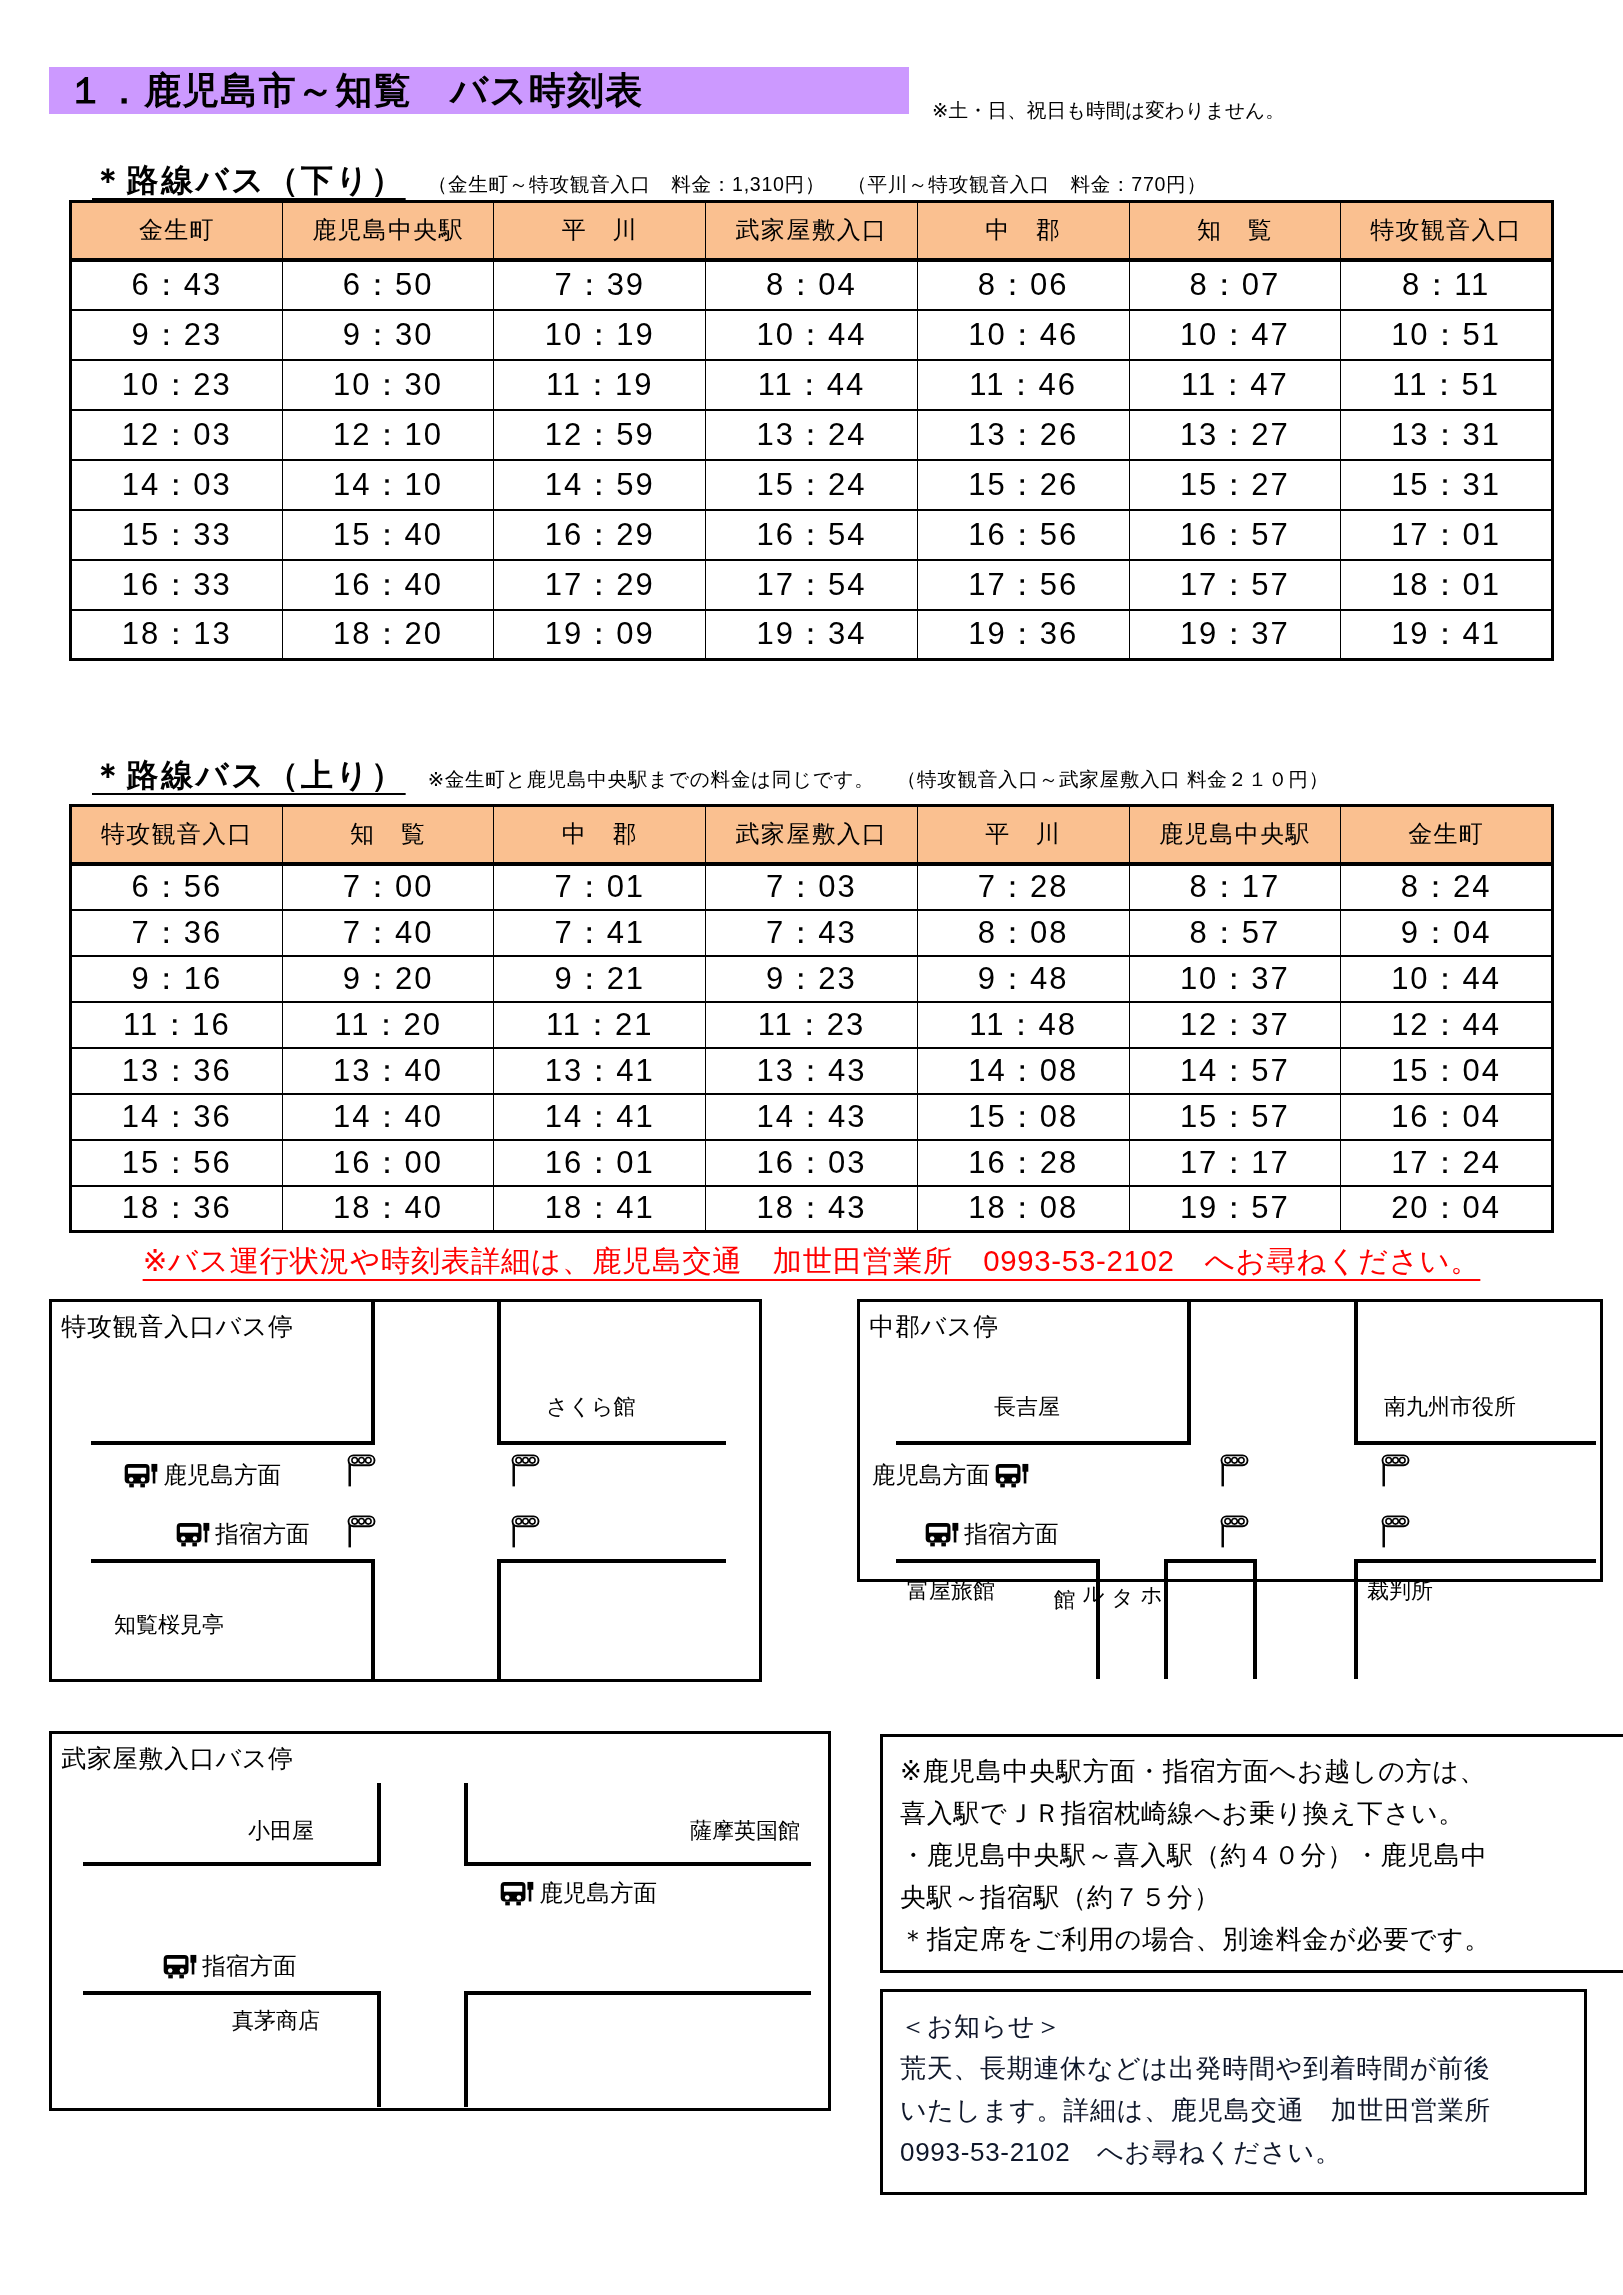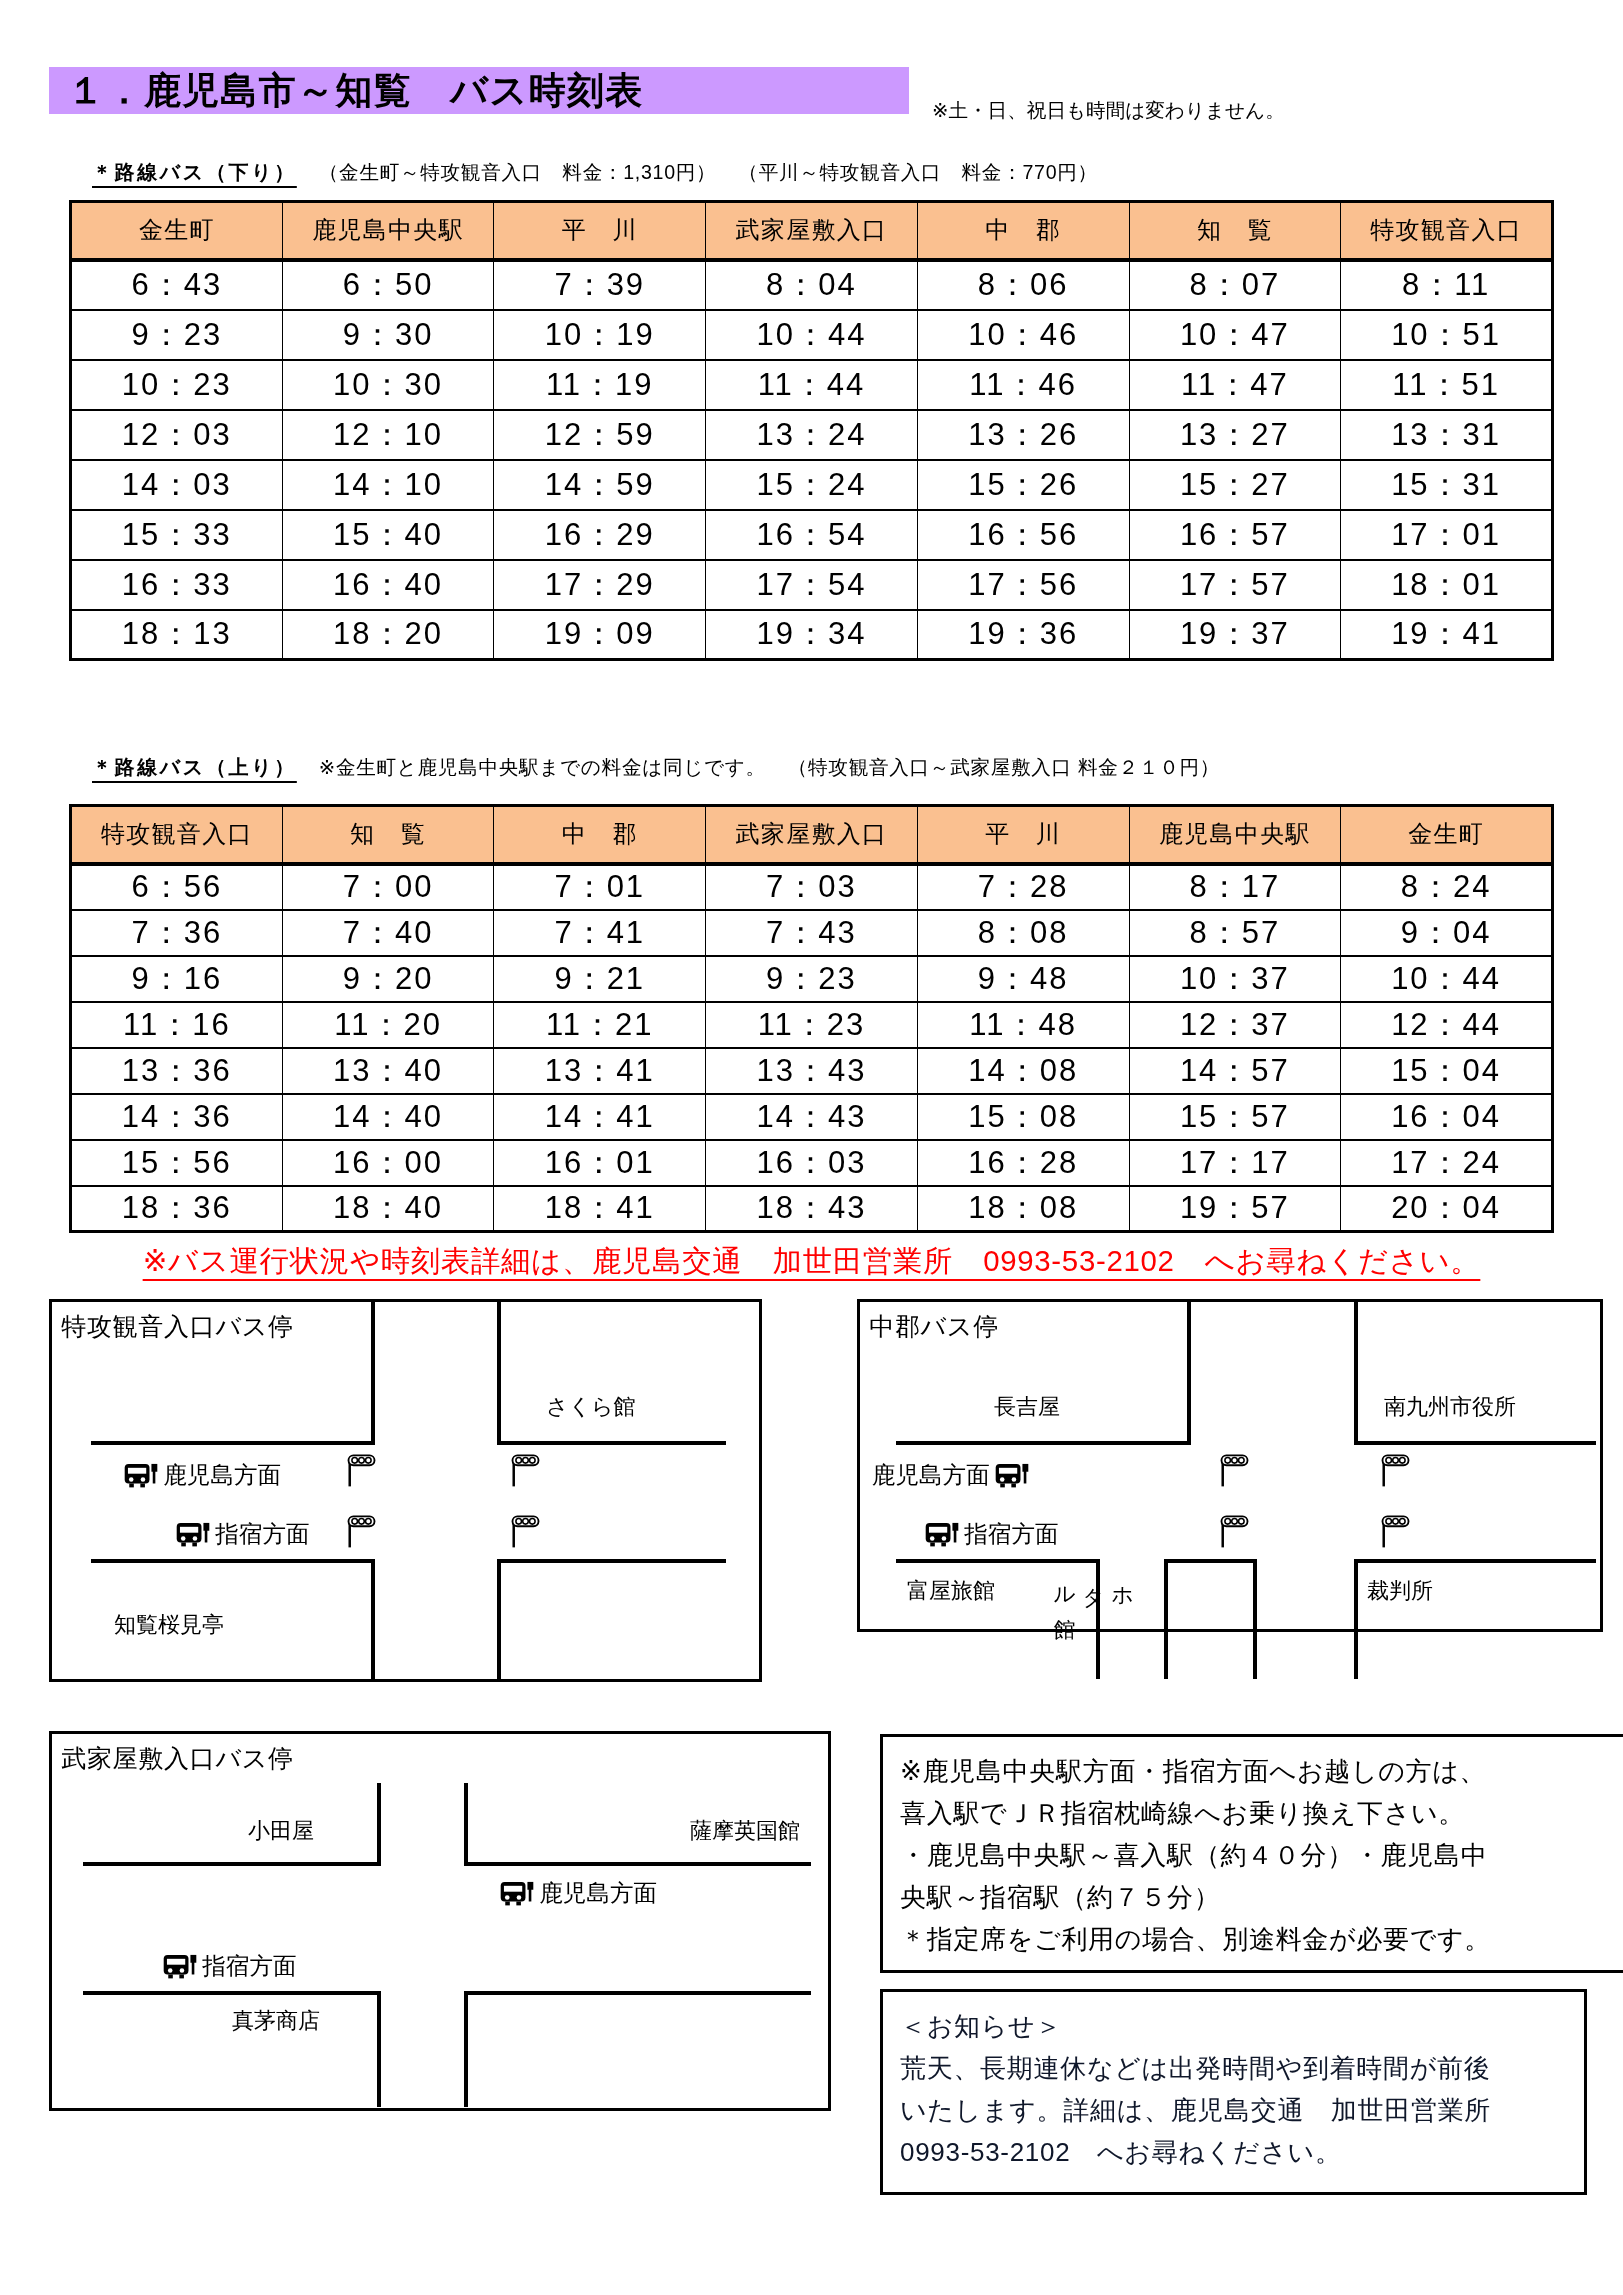--- a/index.html
+++ b/index.html
@@ -7,21 +7,21 @@
   .page { position:relative; width:1623px; height:2295px; background:#fff; overflow:hidden; }
 
   
   .title-bar { position:absolute; left:49px; top:67px; width:860px; height:47px;
     display:flex; align-items:center; padding-left:18.3px;
     font-size:37px; font-weight:bold; letter-spacing:1.3px; }
   .title-note { position:absolute; left:932px; top:97px; font-size:19.6px; }
 
   
   .subline { position:absolute; display:flex; align-items:baseline; gap:22px; white-space:nowrap; }
-  .subline .heading { font-size:20px; font-weight:bold; letter-spacing:2.6px;
+  .subline .heading { font-size:32px; font-weight:bold; letter-spacing:2.6px;
     text-decoration:underline; text-decoration-thickness:2px; text-underline-offset:6.5px; }
   .subline .fare { font-size:19.6px; letter-spacing:0.7px; }
 
   
   table.timetable { position:absolute; left:69px; width:1485px; border-collapse:collapse;
     table-layout:fixed; background:#fff; border:3.9px solid #000; }
   table.timetable th { background:var(--hdr,#fac090); border:1.3px solid #000; border-bottom:4.6px solid #000;
     height:58px; font-size:24px; font-weight:normal; text-align:center; letter-spacing:1.3px; }
   table.timetable td { border:1.3px solid #000; border-top:2.6px solid #000; text-align:center;
     font-size:31px; letter-spacing:2px; }
@@ -311,21 +311,21 @@
         <circle cx="36" cy="10" r="4.5" fill="#fff" stroke="#000" stroke-width="2.5"></circle>
       </svg>
 
     <div class="hroad" style="left:39px; top:257px; width:283px;"></div>
     <div class="vroad" style="left:319px; top:257px; height:120px;"></div>
     <div class="hroad" style="left:445px; top:257px; width:229px;"></div>
     <div class="vroad" style="left:445px; top:257px; height:120px;"></div>
     <div class="map-label" style="left:62px; top:308px;">知覧桜見亭</div>
   </div>
 
-  <div class="map-box" style="left:857px; top:1299px; width:746px; height:333px;">
+  <div class="map-box" style="left:857px; top:1299px; width:746px; height:283px;">
     <div class="map-title" style="left:9.2px; top:7.9px;">中郡バス停</div>
     <div class="vroad" style="left:327px; top:0; height:143px;"></div>
     <div class="hroad" style="left:36px; top:139px; width:295px;"></div>
     <div class="vroad" style="left:494px; top:0; height:143px;"></div>
     <div class="hroad" style="left:494px; top:139px; width:242px;"></div>
     <div class="map-label" style="left:134px; top:90px;">長吉屋</div>
     <div class="map-label" style="left:503px; top:90px;margin-left:21px;">南九州市役所</div>
 
     <div class="map-row" style="left:11.8px; top:157px;">
       <span>鹿児島方面</span>

